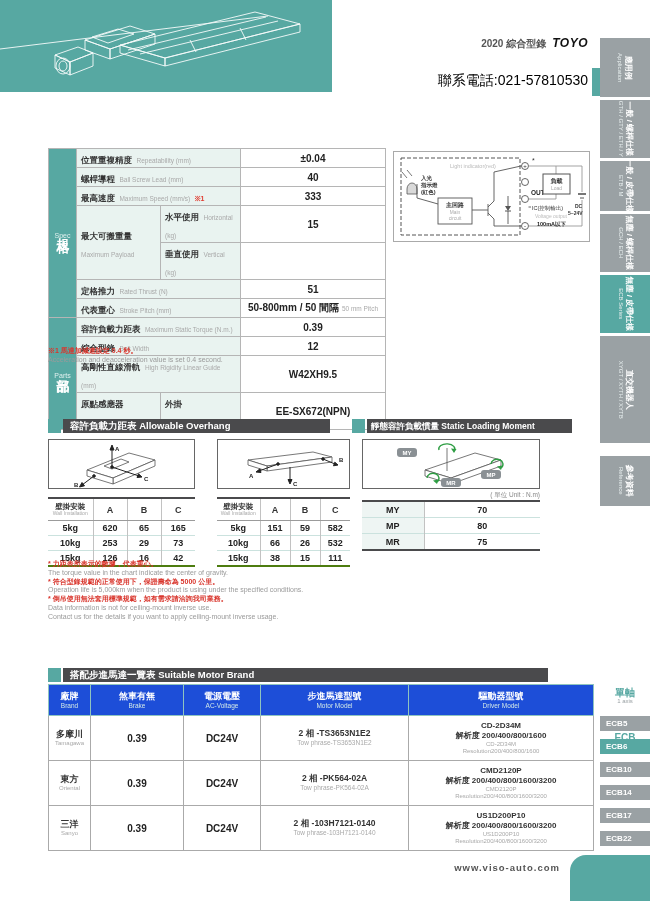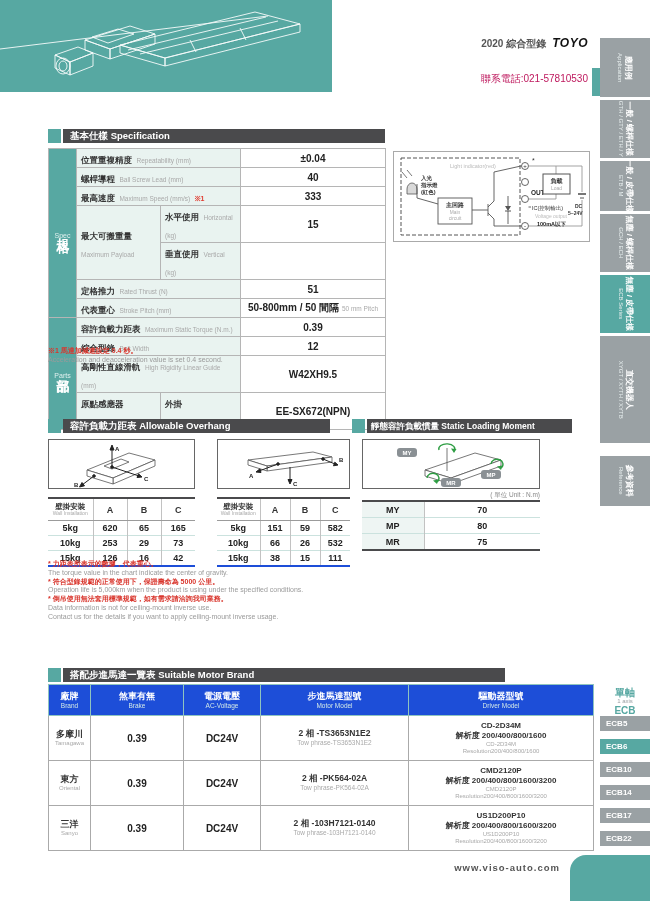--- a/index.html
+++ b/index.html
@@ -4,33 +4,33 @@
 <style>
   html,body{margin:0;padding:0;background:#fff;}
   .page{position:relative;width:650px;height:901px;background:#fff;overflow:hidden;
         font-family:"Liberation Sans",sans-serif;color:#333;}
   .abs{position:absolute;}
 
   
   .banner{left:0;top:0;width:332px;height:92px;background:#57a8a2;}
   .cat-line{top:36px;right:62px;text-align:right;font-size:10px;color:#555;font-weight:bold;}
   .logo{font-style:italic;font-weight:900;color:#111;font-size:12px;letter-spacing:.5px;margin-left:6px;}
-  .phone{top:72px;right:62px;font-size:10px;color:#be185d;}
+  .phone{top:72px;right:62px;font-size:14px;color:#000000;}
 
   
   .tab{right:0;width:50px;background:#9aa1a4;display:flex;align-items:center;justify-content:center;}
   .tab.active{background:#57a8a2;}
   .tab-rot{transform:rotate(90deg);white-space:nowrap;text-align:center;color:#fff;line-height:1.25;}
   .tab-zh{font-size:8px;font-weight:bold;}
   .tab-en{font-size:6px;color:#e7eeee;}
   .indicator{right:50px;top:68px;width:8px;height:28px;background:#57a8a2;}
   .series{right:0;top:687px;width:50px;text-align:center;line-height:1.1;}
   .series .zh{font-size:10px;font-weight:bold;color:#57a8a2;}
   .series .en{font-size:6px;color:#9aa1a4;}
-  .series .code{font-size:10px;font-weight:bold;color:#57a8a2;}
+  .series .code{font-size:10px;font-weight:bold;color:#57a8a2;margin-top:27px;}
   .model{right:0;width:50px;height:15px;background:#9aa1a4;color:#fff;font-size:8px;
          font-weight:bold;display:flex;align-items:center;padding-left:6px;box-sizing:border-box;}
   .model.active{background:#57a8a2;}
   .corner{right:0;top:855px;width:80px;height:46px;background:#57a8a2;border-top-left-radius:16px;}
 
   
   .sec{display:flex;height:14px;}
   .sec .acc{width:13px;background:#57a8a2;margin-right:2px;}
   .sec .bar{flex:1;background:#4a4a4c;color:#fff;font-size:9.5px;font-weight:bold;
             line-height:14px;padding-left:7px;}
@@ -51,21 +51,21 @@
   .val-sub{font-size:6.5px;color:#a9a9a9;font-weight:normal;}
   td.diag{background:linear-gradient(to top right,#fff 49.5%,#999 49.5%,#999 50.5%,#fff 50.5%);}
   .fnote-red{font-size:7px;color:#d9352c;font-weight:bold;line-height:1.25;}
   .fnote-gray{font-size:7px;color:#9a9a9a;line-height:1.25;}
 
   
   .dbox{background:#fff;border:1px solid #666;box-sizing:border-box;}
   .sensor-box{border:1px solid #aaa;}
 
   
-  .ov-t{border-top:2px solid #4a4a4c;border-bottom:2px solid #1d4ed8;}
+  .ov-t{border-top:2px solid #4a4a4c;border-bottom:2px solid #4d7c0f;}
   .ov-t td{border-left:1px solid #c2c2c2;border-top:1px solid #cbe2de;text-align:center;}
   .ov-t td:first-child{border-left:none;}
   .ov-t tr.h td{border-top:none;border-bottom:1px solid #9b9b9b;height:19px;}
   .ov-t tr.d td{height:12px;font-size:9px;font-weight:bold;color:#222;}
   .ov-t .hz{font-size:7.5px;font-weight:bold;display:block;line-height:1;}
   .ov-t .he{font-size:5px;color:#a9a9a9;display:block;line-height:1.2;}
   .ov-t .col{font-size:9px;font-weight:bold;}
   .st-t{border-top:2px solid #4a4a4c;border-bottom:2px solid #4a4a4c;}
   .st-t td{border-top:1px solid #cbe2de;height:13px;text-align:center;font-size:9px;font-weight:bold;color:#222;}
   .st-t tr:first-child td{border-top:none;}
@@ -188,24 +188,20 @@
       <span>ECB14</span>
     </div>
   <div class="abs model" style="top:808px;">
       <span>ECB17</span>
     </div>
   <div class="abs model" style="top:831px;">
       <span>ECB22</span>
     </div>
   <div class="abs corner"></div>
 
-  <div class="abs sec" style="left:48px;top:129px;width:337px;">
-    <div class="acc"></div>
-    <div class="bar">基本仕樣 Specification</div>
-  </div>
 
   <table class="abs spec-t" style="left:48px;top:148px;">
     <colgroup>
         <col style="width:28px">
         <col style="width:84px">
         <col style="width:80px">
         <col style="width:145px">
       </colgroup>
     <tbody>
         <tr>
@@ -530,21 +526,21 @@
   <div class="abs" style="left:48px;top:560px;width:420px;">
     <div class="fnote-red">* 力距表所表示的數據，代表重心。</div>
     <div class="fnote-gray">The torque value in the chart indicate the center of gravity.</div>
     <div class="fnote-red">* 符合型錄規範的正常使用下，保證壽命為 5000 公里。</div>
     <div class="fnote-gray">Operation life is 5,000km when the product is using under the specified conditions.</div>
     <div class="fnote-red">* 倒吊使用無法套用標準規範，如有需求請洽詢我司業務。</div>
     <div class="fnote-gray">Data information is not for ceiling-mount inverse use.</div>
     <div class="fnote-gray">Contact us for the details if you want to apply ceiling-mount inverse usage.</div>
   </div>
 
-  <div class="abs sec" style="left:48px;top:668px;width:457px;">
+  <div class="abs sec" style="left:48px;top:668px;width:500px;">
     <div class="acc"></div>
     <div class="bar">搭配步進馬達一覽表 Suitable Motor Brand</div>
   </div>
 
   <table class="abs mt" style="left:48px;top:684px;">
     <colgroup>
         <col style="width:42px">
         <col style="width:93px">
         <col style="width:77px">
         <col style="width:148px">

